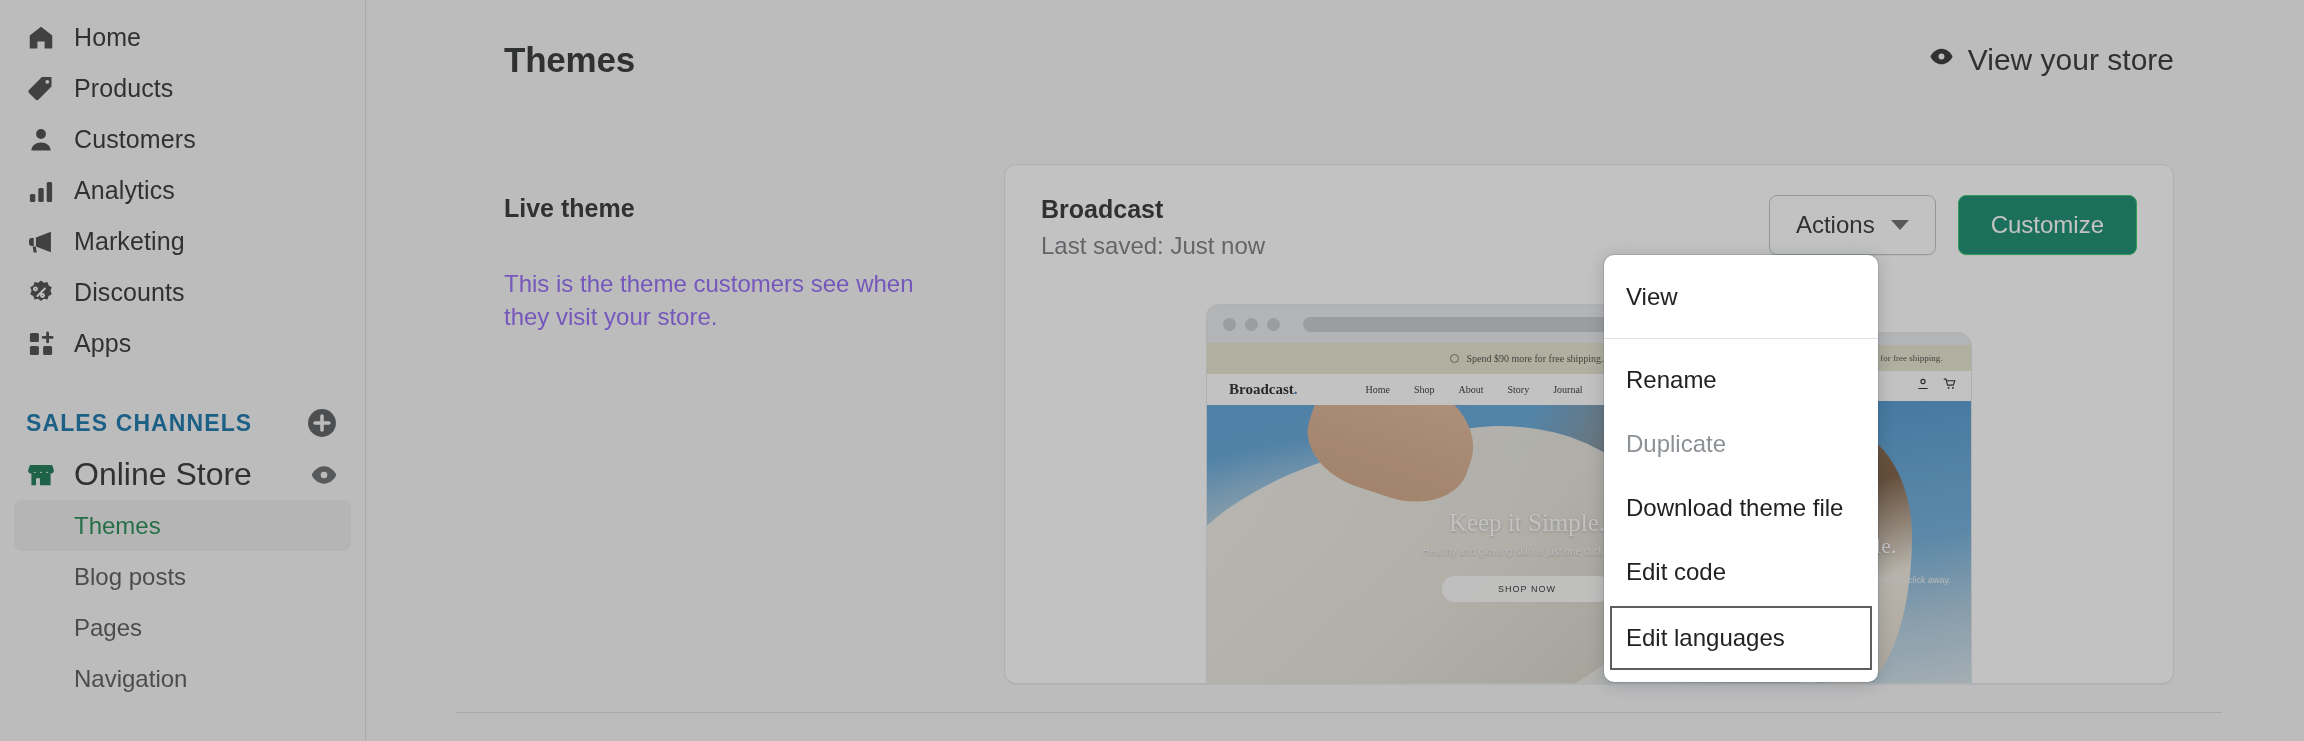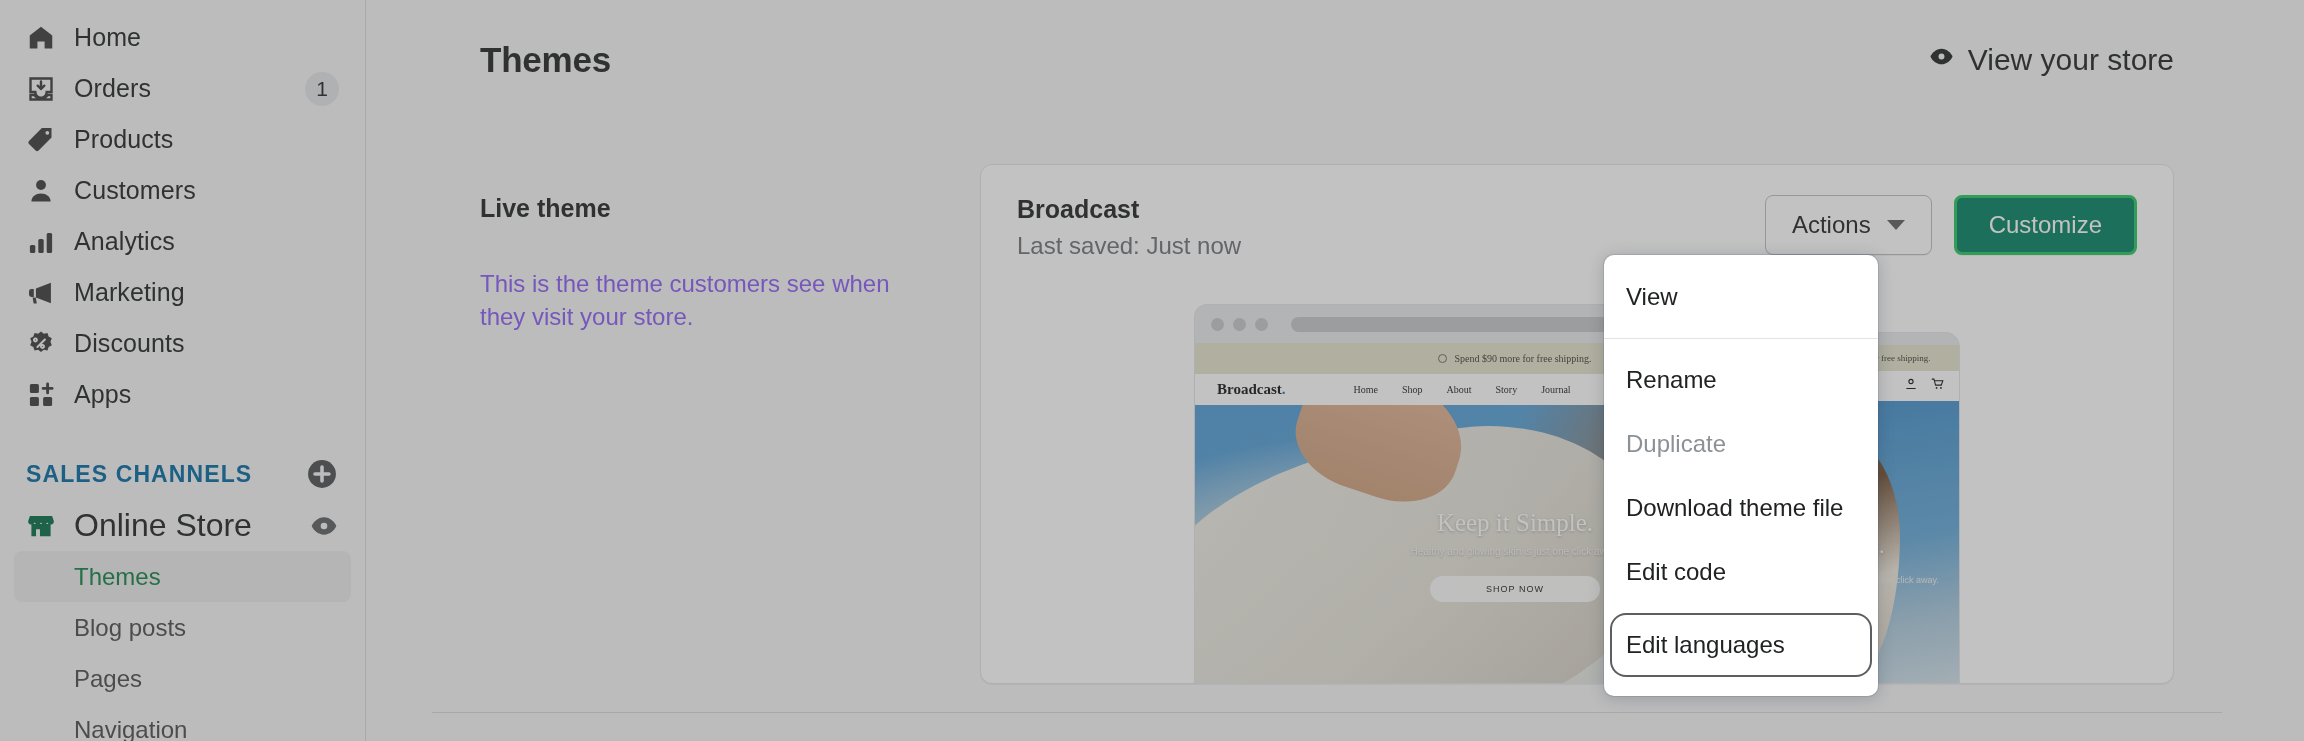--- a/index.html
+++ b/index.html
@@ -5,21 +5,21 @@
   * { box-sizing: border-box; margin: 0; padding: 0; }
   html, body {
     width: 2304px; height: 741px;
     overflow: hidden;
     font-family: "Liberation Sans", sans-serif;
     background: #ffffff;
   }
   #root { position: relative; width: 2304px; height: 741px; background: #ffffff; }
 
   
-  #page { position: absolute; inset: 0; display: flex; background: #f6f6f7; }
+  #page { position: absolute; inset: 0; display: flex; background: #f6f6f7; gap: 24px; }
 
   
   .sidebar {
     width: 366px; height: 741px; flex: 0 0 366px;
     background: #f6f6f7;
     border-right: 1px solid #d9d9d9;
     padding: 12px 0 0 0;
     position: relative;
   }
   .nav-item {
@@ -92,21 +92,21 @@
   .btn {
     font-size: 24px; border-radius: 8px; cursor: pointer;
     display: flex; align-items: center; justify-content: center; gap: 16px;
     height: 60px; padding: 0 26px; white-space: nowrap;
   }
   .btn-default {
     background: #ffffff; border: 1px solid #babfc3; color: #202223;
     box-shadow: 0 1px 0 rgba(0,0,0,.05);
   }
   .btn-primary {
-    background: #008060; border: 3px solid #22c55e; color: #ffffff;
+    background: #008060; border: 1px solid #22c55e; color: #ffffff;
     box-shadow: 0 1px 0 rgba(0,0,0,.05); padding: 0 32px;
   }
   .caret { width: 0; height: 0; border-left: 9px solid transparent; border-right: 9px solid transparent; border-top: 10px solid #5c5f62; }
 
   
   .previews { position: absolute; left: 0; right: 0; top: 140px; display: flex; justify-content: center; align-items: flex-end; gap: 0;}
   .desktop-mock {
     width: 640px; height: 400px; background: #e9eaeb;
     border-radius: 12px 12px 0 0; overflow: hidden;
     box-shadow: 0 0 0 1px #e3e4e6;
@@ -203,22 +203,22 @@
     background: #ffffff; border-radius: 10px;
     box-shadow: 0 0 0 1px rgba(6,44,82,.1), 0 2px 16px rgba(33,43,54,.22);
     padding: 10px 0;
   }
   .menu-item {
     height: 64px; display: flex; align-items: center;
     padding: 0 22px; font-size: 24px; color: #202223; cursor: pointer;
   }
   .menu-item.disabled { color: #8c9196; cursor: default; }
   .menu-item.focused {
-    background: #ffffff; box-shadow: 0 0 0 2px #5c5f62 inset; border-radius: 16px;
-    margin: 9px 6px; padding: 0 16px;
+    background: #ffffff; box-shadow: 0 0 0 2px #5c5f62 inset; border-radius: 0;
+    margin: 2px 6px; padding: 0 16px;
   }
   .menu-sep { height: 1px; background: #e1e3e5; margin: 9px 0; }
 </style>
 </head>
 <body>
 
 <div id="root">
 
   <div id="page">
 
@@ -226,30 +226,20 @@
 
       <div class="nav-item">
         <span class="ico">
           <svg viewBox="0 0 20 20">
               <path d="M10 2.5 2.5 8.4V17h5.1v-4.6h4.8V17h5.1V8.4z"></path>
             </svg>
         </span>
         <span class="nav-label">Home</span>
       </div>
 
-      <div class="nav-item">
-        <span class="ico">
-          <svg viewBox="0 0 20 20">
-              <path d="M3 3h14v9h-3.2a3.8 3.8 0 0 1-7.6 0H3zm0 11h2.6a5.4 5.4 0 0 0 8.8 0H17v3H3z" fill="none" stroke="#3a3a3a" stroke-width="1.6"></path>
-              <path d="M10 5v5m0 0 2.2-2.2M10 10 7.8 7.8" stroke="#3a3a3a" stroke-width="1.6" fill="none" stroke-linecap="round"></path>
-            </svg>
-        </span>
-        <span class="nav-label">Orders</span>
-        <span class="nav-badge">1</span>
-      </div>
 
       <div class="nav-item">
         <span class="ico">
           <svg viewBox="0 0 20 20">
               <path d="M10.6 2H17v6.4l-8.6 8.6a1.4 1.4 0 0 1-2 0L2 12.6a1.4 1.4 0 0 1 0-2z"></path>
               <circle cx="14.2" cy="5.2" r="1.25" fill="#f6f6f7"></circle>
             </svg>
         </span>
         <span class="nav-label">Products</span>
       </div>

